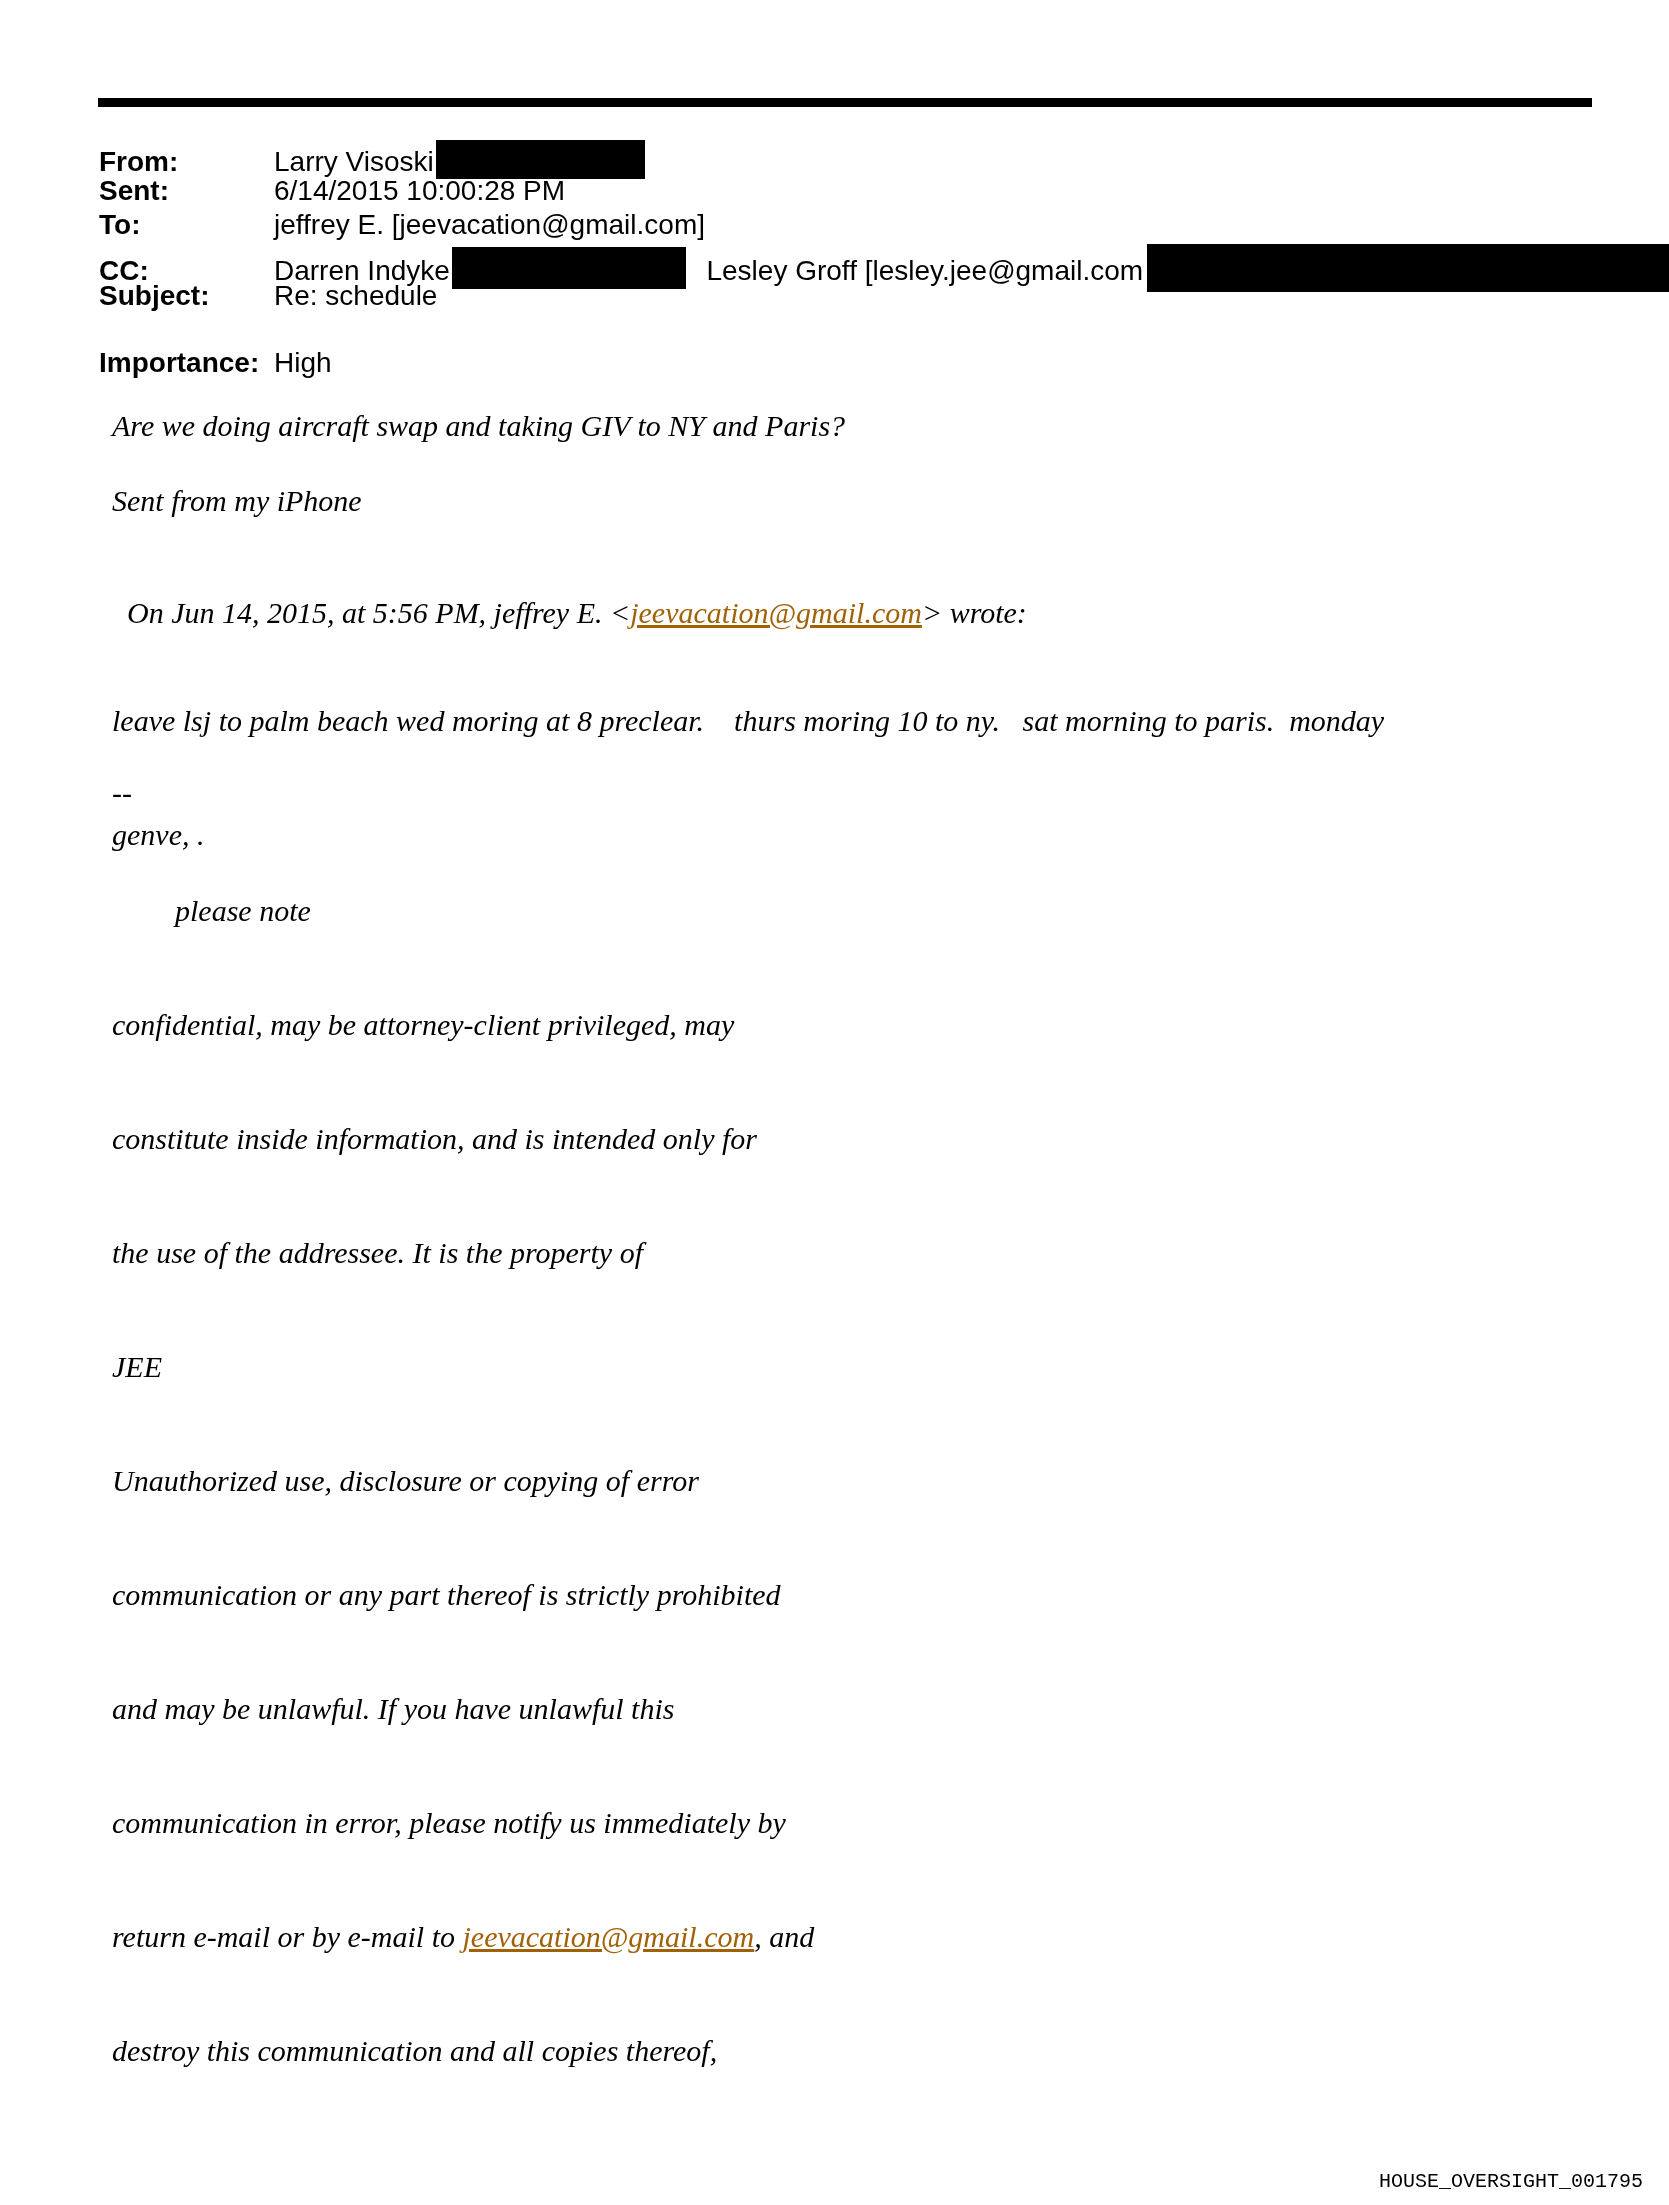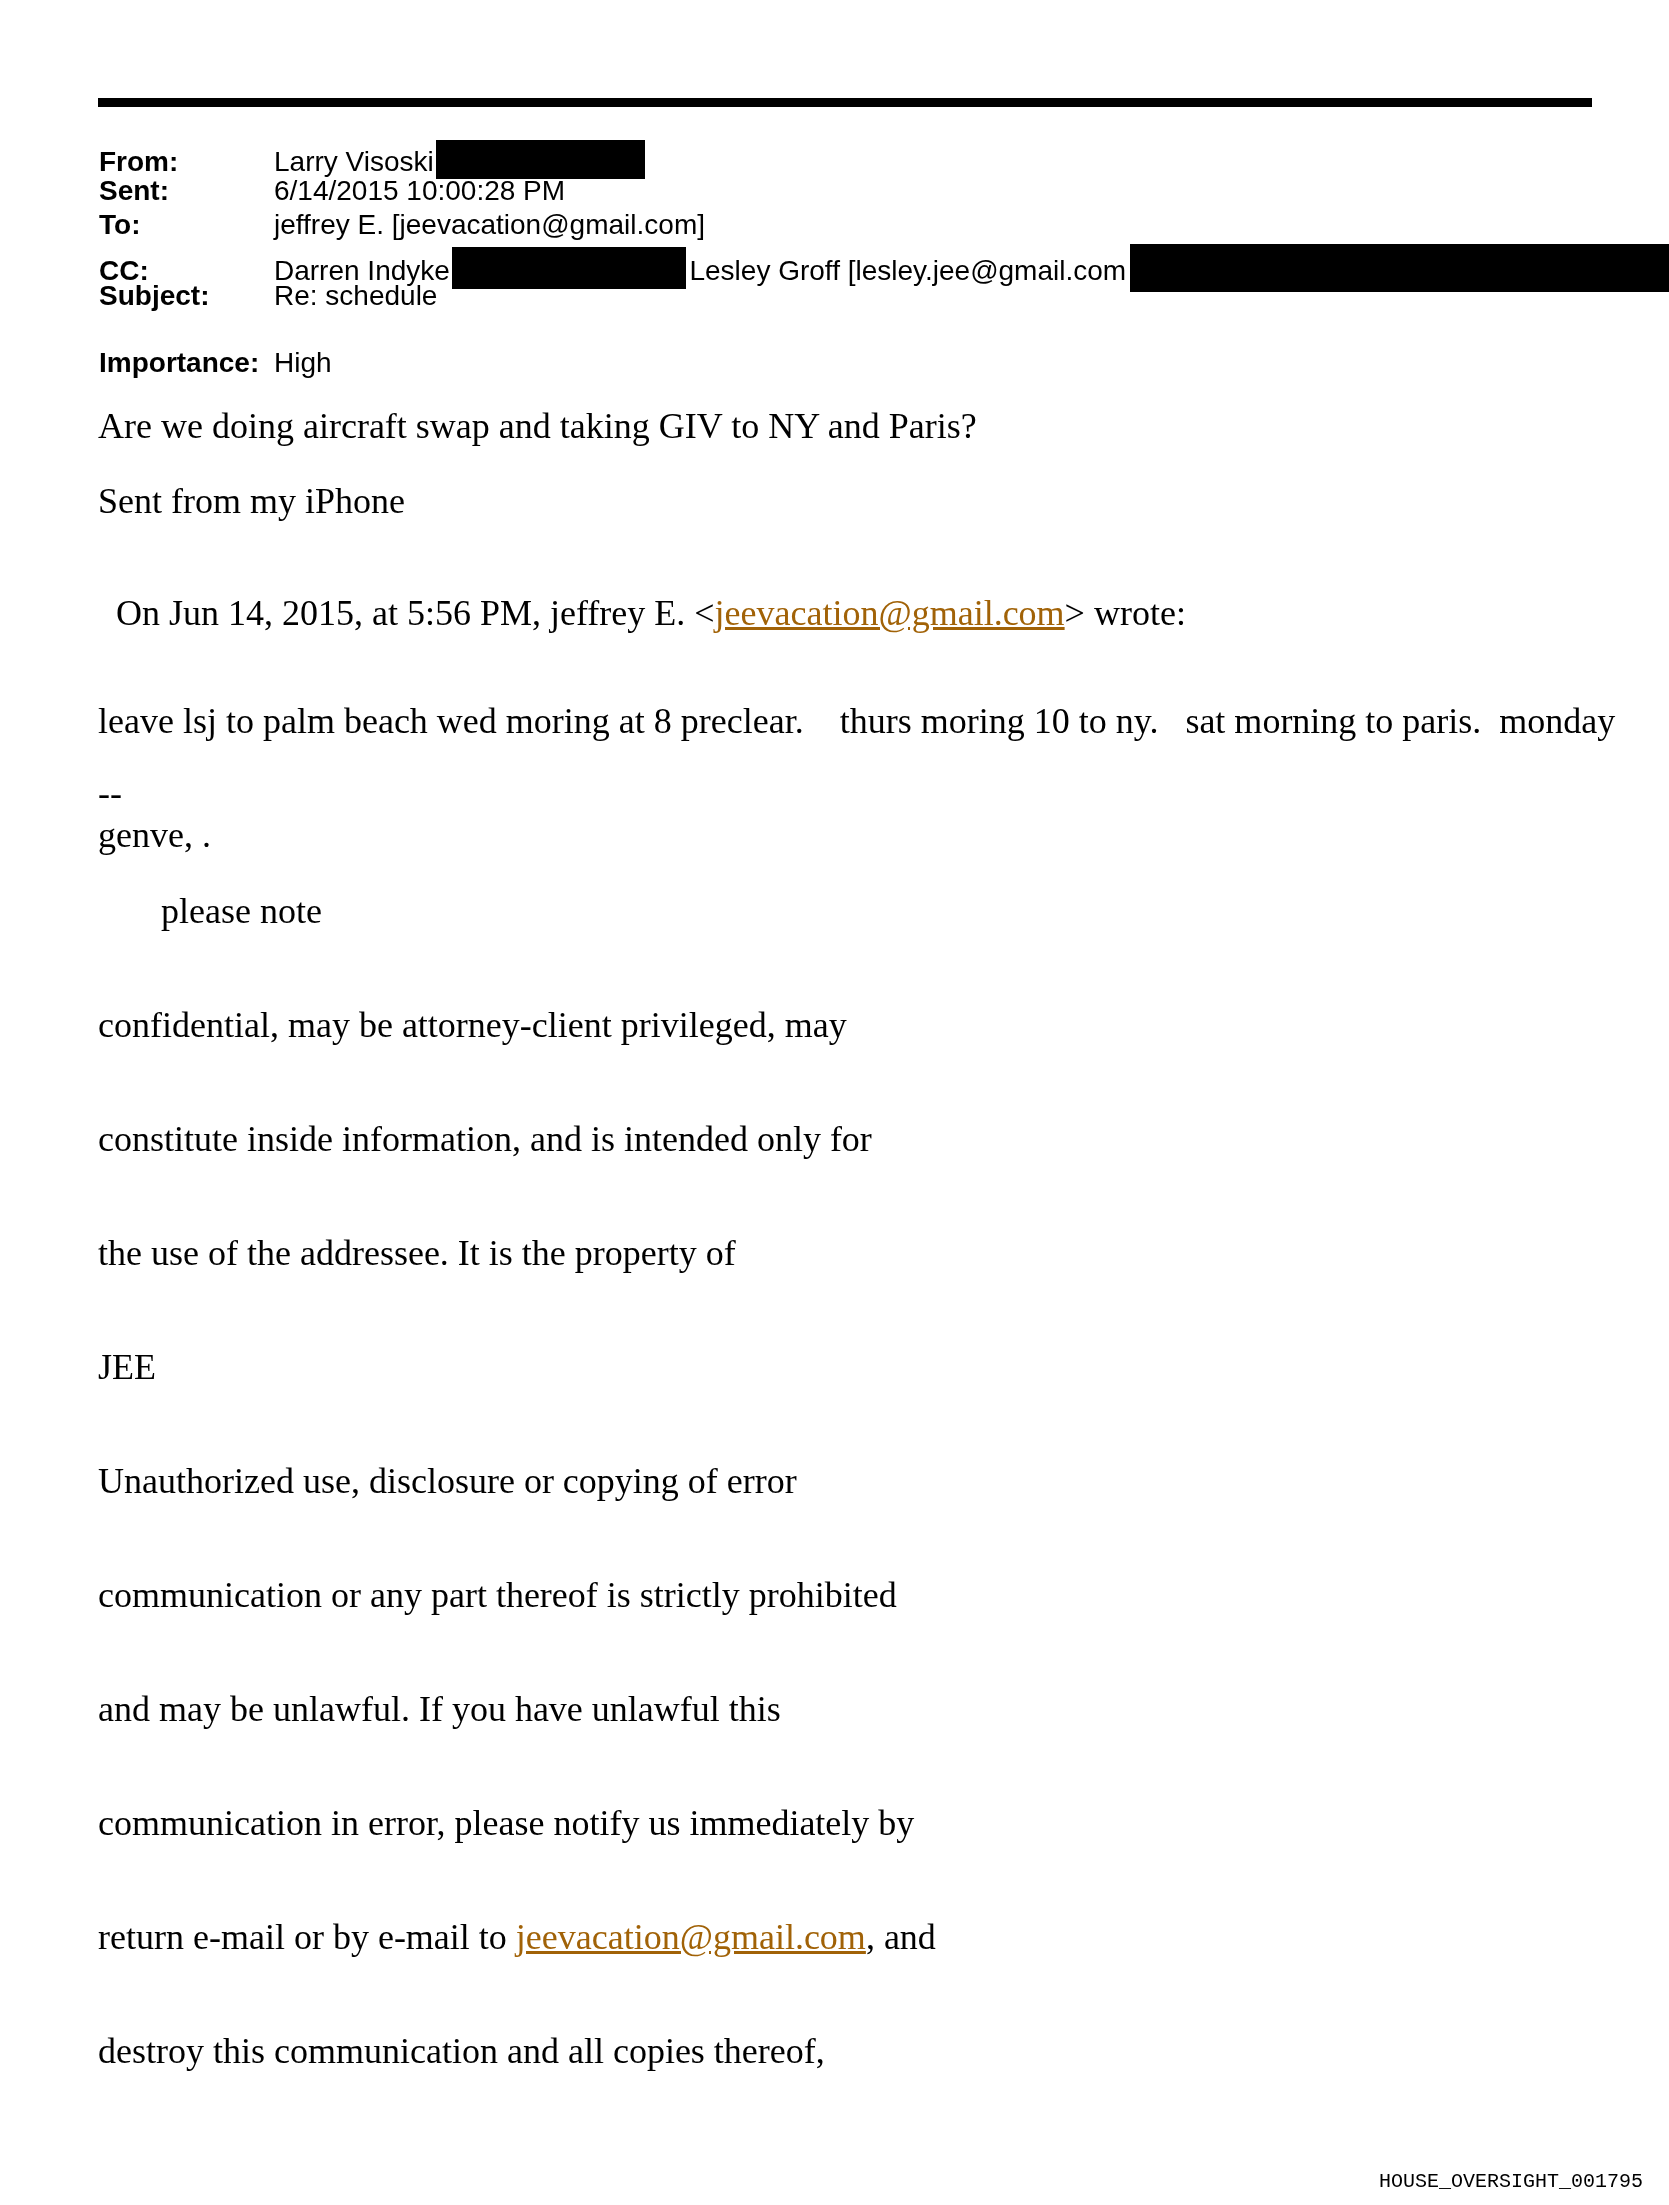--- a/index.html
+++ b/index.html
@@ -34,25 +34,26 @@
     display: inline-block;
     width: 175px;
     font-weight: bold;
   }
   .hdr-value { font-weight: normal; }
   .redact-inline { display: inline-block; background: #000000; }
 
   
   .body-text {
     position: absolute;
-    left: 98px;
+    left: 112px;
     font-family: "Liberation Serif", serif;
-    font-size: 36px;
+    font-size: 30px;
     line-height: 38px;
     white-space: pre;
+    font-style: italic;
   }
   .wrapless { white-space: pre; }
 
   .email-link {
     color: #a16207;
     text-decoration: underline;
     cursor: pointer;
   }
 
   .disclaimer-line { height: 38px; line-height: 38px; white-space: pre; }
@@ -79,21 +80,21 @@
 
 <div class="hdr-row" style="top:174px;">
   <span class="hdr-label">Sent:</span><span class="hdr-value">6/14/2015 10:00:28 PM</span>
 </div>
 
 <div class="hdr-row" style="top:208px;">
   <span class="hdr-label">To:</span><span class="hdr-value">jeffrey E. [jeevacation@gmail.com]</span>
 </div>
 
 <div class="hdr-row" style="top:244px;">
-  <span class="hdr-label">CC:</span><span class="hdr-value">Darren Indyke</span><span class="redact-inline" style="width:234px;height:42px;vertical-align:-9.2px;margin-left:2.6px;"></span><span class="hdr-value" style="margin-left:3px;">Lesley Groff [lesley.jee@gmail.com</span><span class="redact-inline" style="width:560px;height:48px;vertical-align:-11.8px;margin-left:3.9px;"></span>
+  <span class="hdr-label">CC:</span><span class="hdr-value">Darren Indyke</span><span class="redact-inline" style="width:234px;height:42px;vertical-align:-9.2px;margin-left:2.6px;"></span><span class="hdr-value" style="margin-left:20px;">Lesley Groff [lesley.jee@gmail.com</span><span class="redact-inline" style="width:560px;height:48px;vertical-align:-11.8px;margin-left:3.9px;"></span>
 </div>
 
 <div class="hdr-row" style="top:279px;">
   <span class="hdr-label">Subject:</span><span class="hdr-value">Re: schedule</span>
 </div>
 
 <div class="hdr-row" style="top:346px;">
   <span class="hdr-label">Importance:</span><span class="hdr-value">High</span>
 </div>
 

